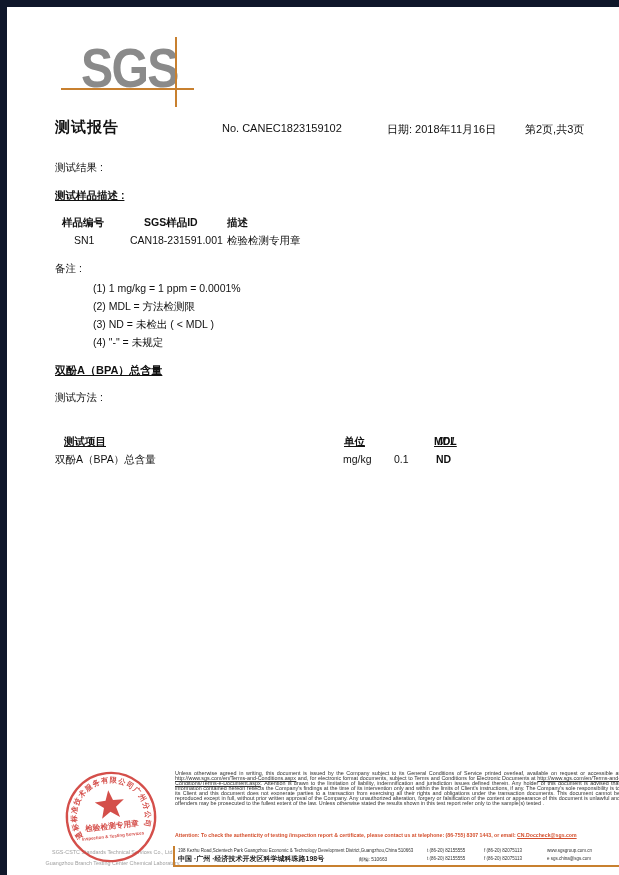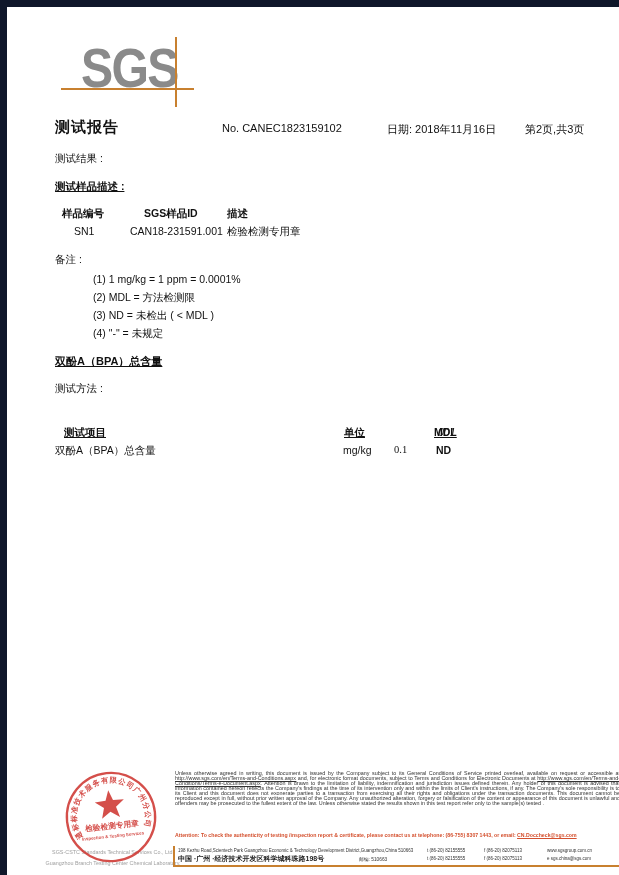--- a/index.html
+++ b/index.html
@@ -19,21 +19,21 @@
     font-size:56px;font-weight:bold;color:#8a8a8a;
     letter-spacing:-2px;line-height:1;
     transform:scaleX(0.86);transform-origin:left top;
   }
   .logo-hline{position:absolute;left:54px;top:81px;width:133px;height:2px;background:#c8802f;}
   .logo-vline{position:absolute;left:168px;top:30px;width:2px;height:70px;background:#c8802f;}
   
   .doc-title{left:48px;top:111px;font-size:15px;font-weight:bold;letter-spacing:1px;color:#111;}
   .hmeta{font-size:11px;color:#111;}
   
-  .t{font-size:10.5px;color:#111;}
+  .t{font-size:10.5px;color:#111;margin-top:9px;}
   .b{font-weight:bold;}
   .u{text-decoration:underline;}
   .i{font-style:italic;}
   .method-text{
     position:absolute;left:118px;top:374px;width:462px;
     font-size:10.5px;line-height:17.5px;color:#111;
     text-align:justify;white-space:normal;
   }
   
   .legal{
@@ -91,21 +91,21 @@
   <span class="abs t b u" style="left:48px;top:347px;font-size:11px;">双酚A（BPA）总含量</span>
 
   <span class="abs t" style="left:48px;top:375px;">测试方法 :</span>
 
   <span class="abs t b u" style="left:57px;top:419px;">测试项目</span>
   <span class="abs t b u" style="left:337px;top:419px;">单位</span>
   <span class="abs t b u" style="left:383px;top:419px;padding-left:44px;">MDL</span>
   <span class="abs t i u" style="left:431px;top:419px;">001</span>
   <span class="abs t" style="left:48px;top:437px;">双酚A（BPA）总含量</span>
   <span class="abs t" style="left:336px;top:437px;">mg/kg</span>
-  <span class="abs t" style="left:387px;top:437px;font-family:Liberation Serif, serif;">0.1</span>
+  <span class="abs t" style="left:387px;top:437px;">0.1</span>
   <span class="abs t" style="left:429px;top:437px;font-weight:bold;">ND</span>
 
   <div class="company-gray" style="top:842px;">SGS-CSTC Standards Technical Services Co., Ltd.</div>
   <div class="company-gray" style="top:853px;">Guangzhou Branch Testing Center Chemical Laboratory.</div>
 
   <svg class="stamp" width="96" height="96" viewBox="0 0 100 100">
     <defs>
       <path id="stampArc" d="M 18.8 68 A 36 36 0 1 1 81.2 68" fill="none"></path>
     </defs>
     <circle cx="50" cy="50" r="46" fill="none" stroke="#cf3732" stroke-width="2.4"></circle>

